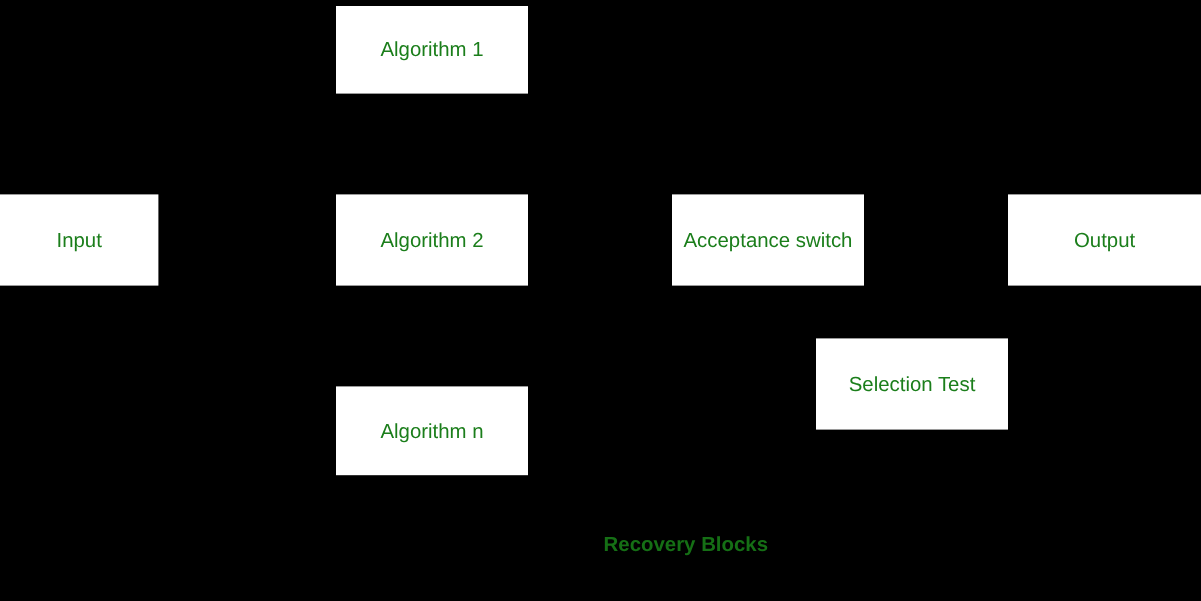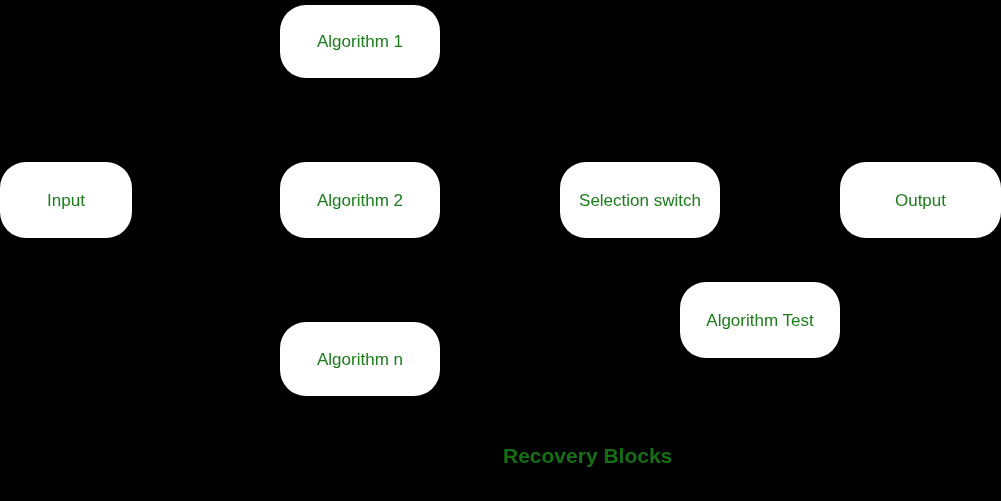--- a/index.html
+++ b/index.html
@@ -18,35 +18,34 @@
   .node {
     position: absolute;
     background: var(--box-fill, #ffffff);
     color: var(--box-text, #1b7e1b);
     display: flex;
     align-items: center;
     justify-content: center;
     font-size: 17px;
     line-height: 1;
     white-space: nowrap;
-    border-radius: 26px;
   }
   .node-algorithm1 { left: 280px; top: 5px;   width: 160px; height: 73px; }
   .node-input      { left: 0;     top: 162px; width: 132px; height: 76px; }
   .node-algorithm2 { left: 280px; top: 162px; width: 160px; height: 76px; }
   .node-selection  { left: 560px; top: 162px; width: 160px; height: 76px; }
   .node-output     { left: 840px; top: 162px; width: 161px; height: 76px; }
   .node-acceptance { left: 680px; top: 282px; width: 160px; height: 76px; }
   .node-algorithmn { left: 280px; top: 322px; width: 160px; height: 74px; }
   .caption {
     position: absolute;
     left: 503px;
     top: 445px;
     color: var(--caption-text, #156f15);
-    font-size: 21px;
+    font-size: 17px;
     font-weight: bold;
     line-height: 1;
     white-space: nowrap;
   }
 </style>
 </head>
 <body>
 
 <div class="stage" style="--bg: #000000; --box-fill: #ffffff; --box-text: #1b7e1b; --caption-text: #156f15;">
 
@@ -56,29 +55,29 @@
 
   <div class="node node-input">
     <span>Input</span>
   </div>
 
   <div class="node node-algorithm2">
     <span>Algorithm 2</span>
   </div>
 
   <div class="node node-selection">
-    <span>Selection switch</span>
+    <span>Acceptance switch</span>
   </div>
 
   <div class="node node-output">
     <span>Output</span>
   </div>
 
   <div class="node node-acceptance">
-    <span>Algorithm Test</span>
+    <span>Selection Test</span>
   </div>
 
   <div class="node node-algorithmn">
     <span>Algorithm n</span>
   </div>
 
   <div class="caption">Recovery Blocks</div>
 
 </div>
 

